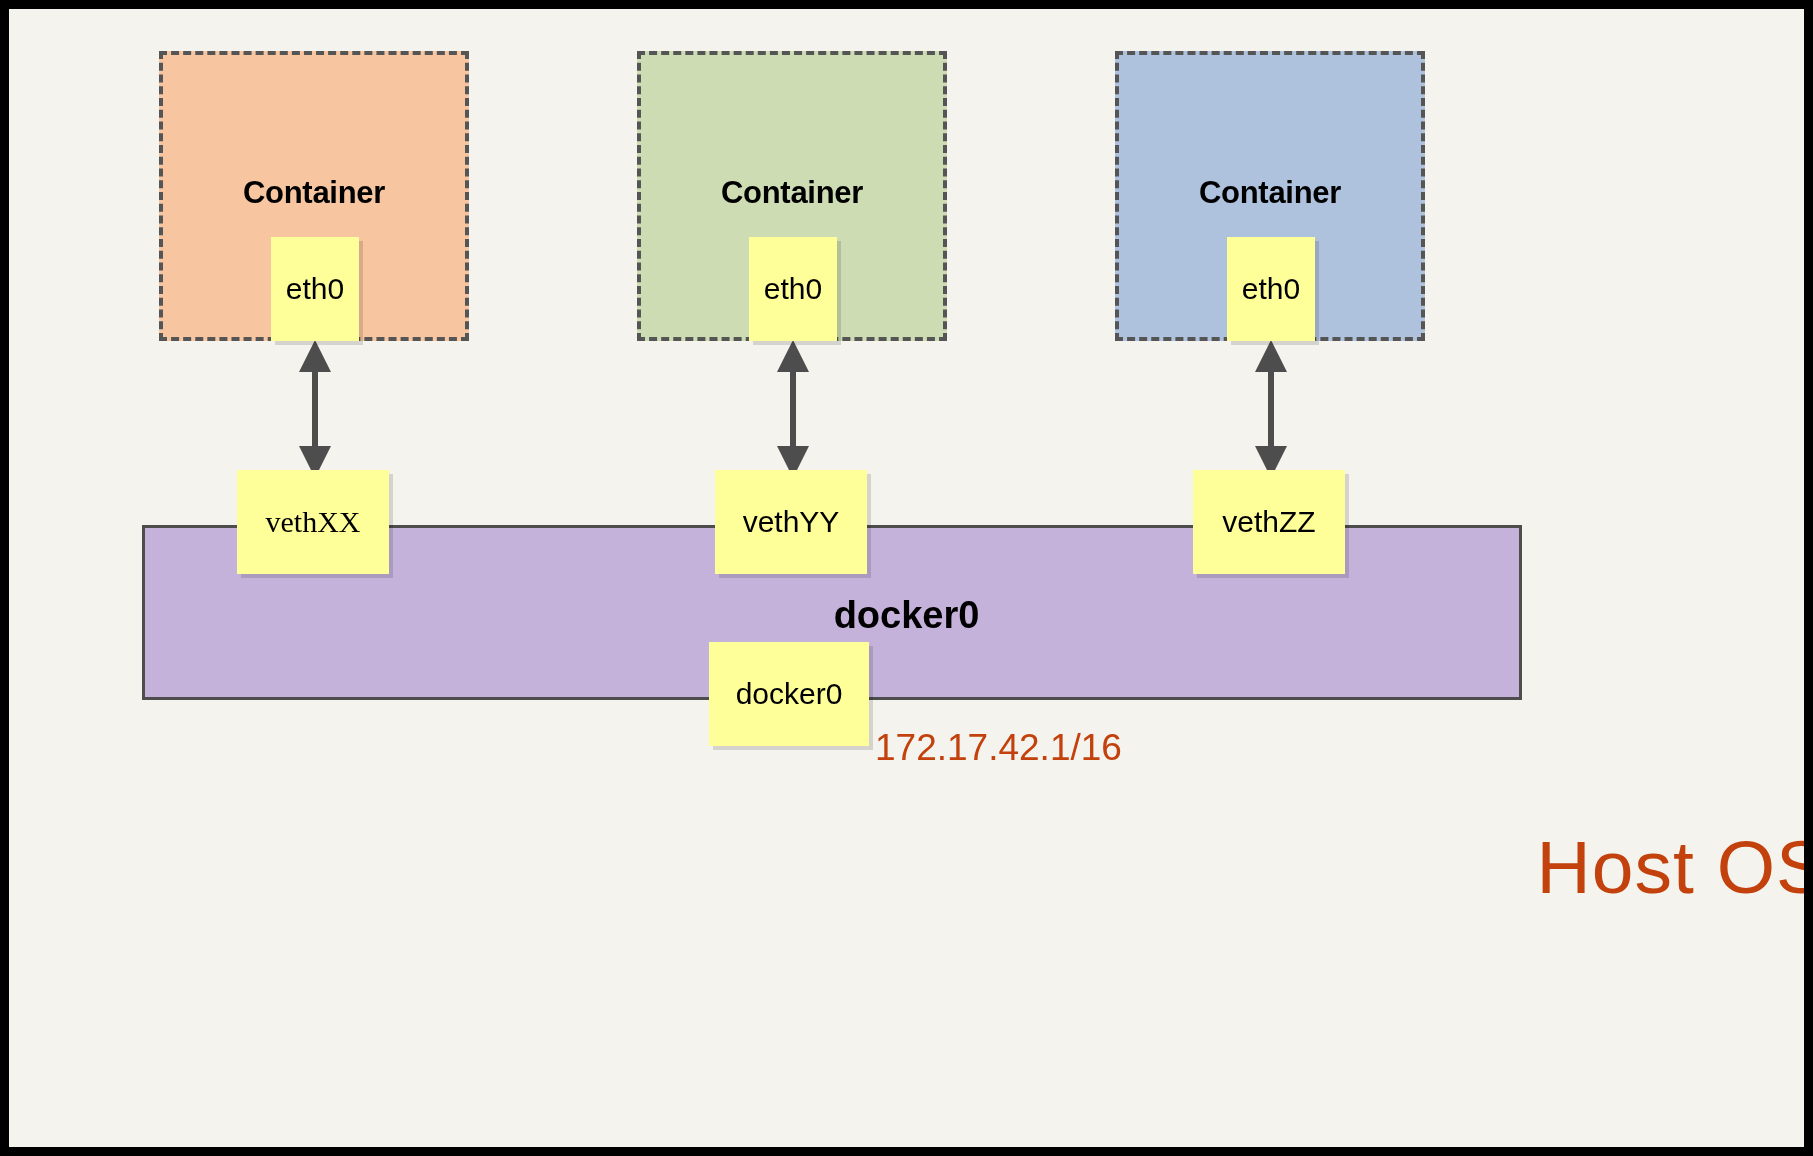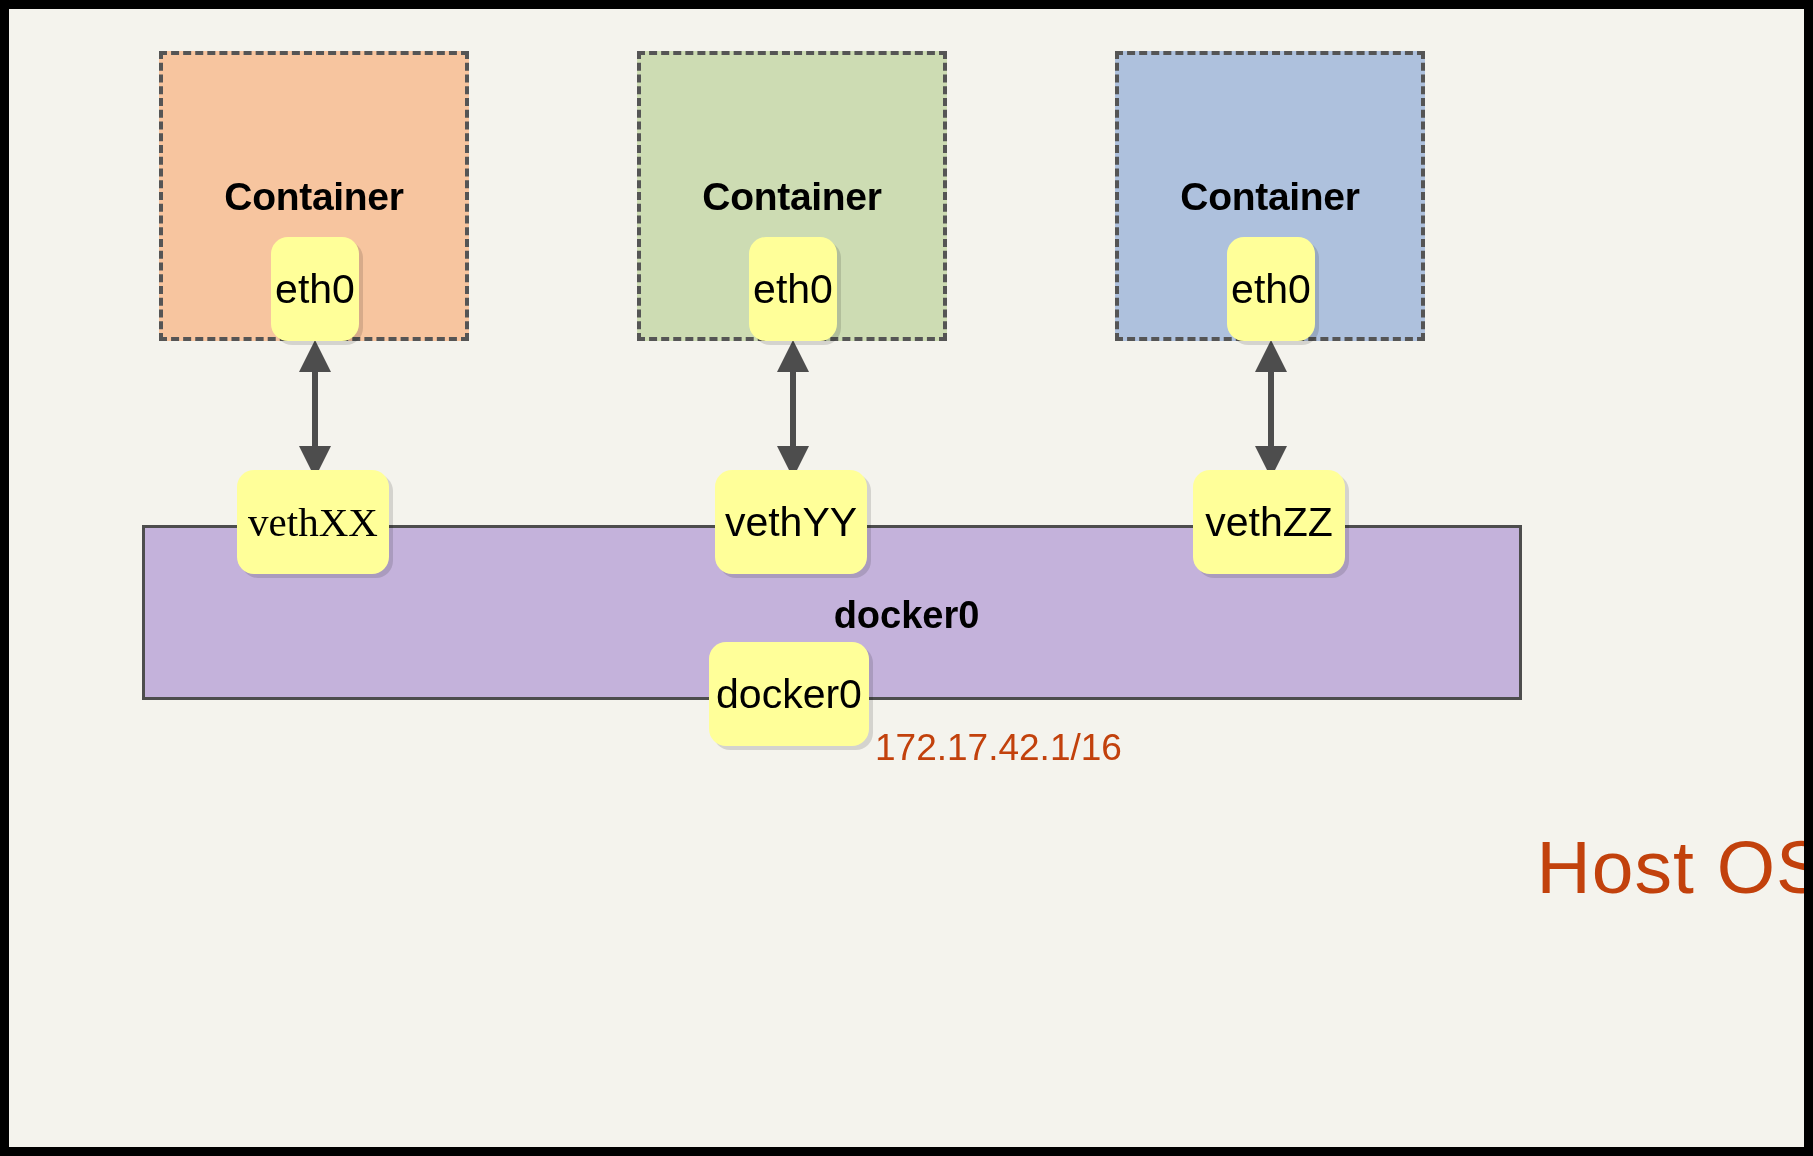--- a/index.html
+++ b/index.html
@@ -30,39 +30,38 @@
     position: absolute;
     border: 4px dashed #555555;
     box-sizing: border-box;
   }
   .container-title {
     position: absolute;
     left: 0;
     right: 0;
     top: 120px;
     text-align: center;
-    font-size: 39px;
+    font-size: 31px;
     font-weight: bold;
     color: #000000;
     letter-spacing: -0.3px;
   }
 
   
   .note {
     position: absolute;
     background: #ffff99;
     box-shadow: 4px 4px 0 rgba(0,0,0,0.13);
     display: flex;
     align-items: center;
     justify-content: center;
-    font-size: 41px;
+    font-size: 30px;
     color: #000000;
     box-sizing: border-box;
     z-index: 6;
-    border-radius: 17px;
   }
 
   
   #bridge {
     position: absolute;
     background: #c4b2db;
     border: 3px solid #4d4d4d;
     box-sizing: border-box;
     z-index: 2;
   }

